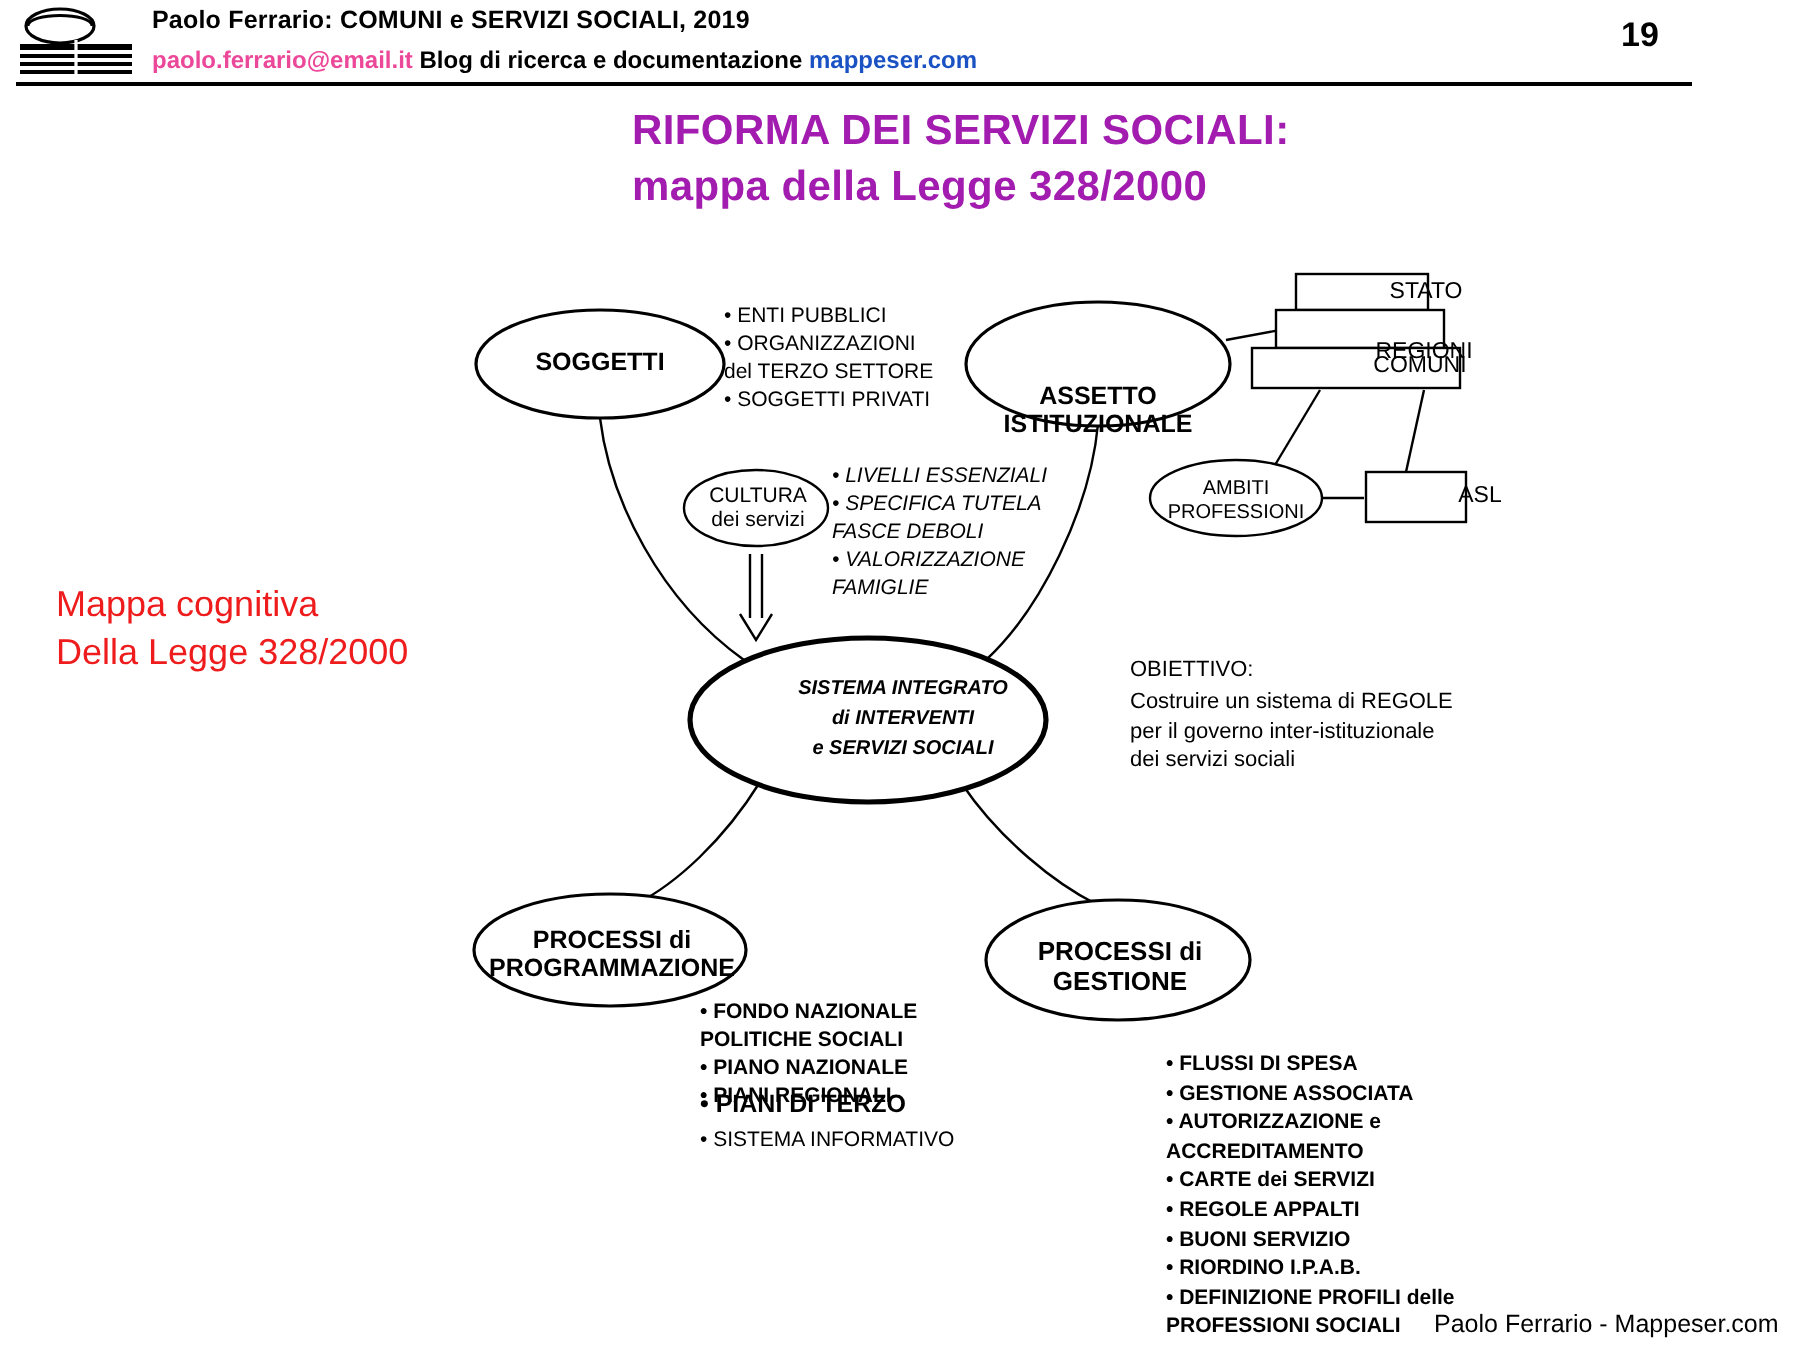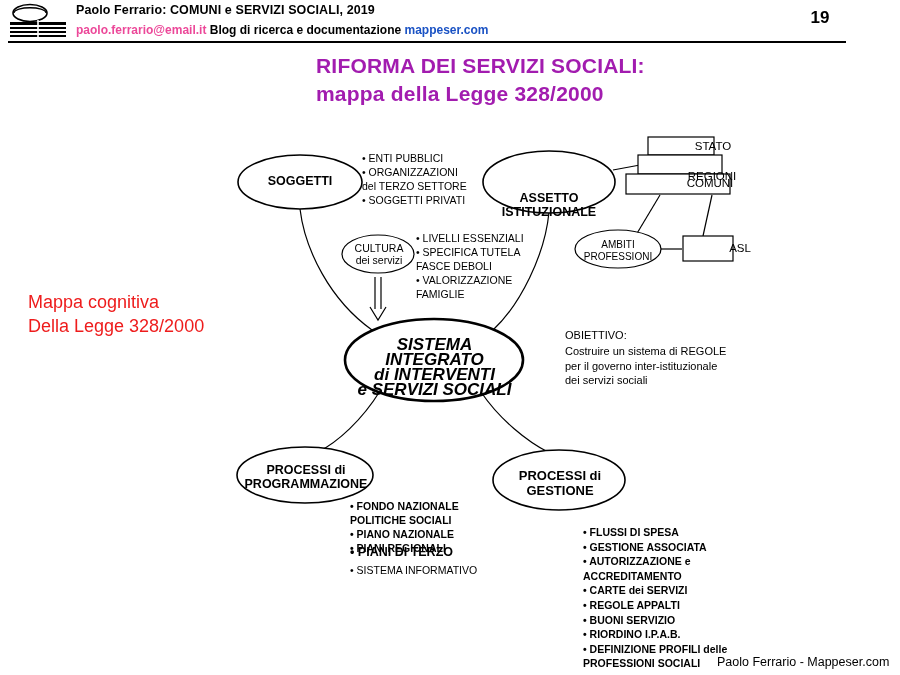--- a/index.html
+++ b/index.html
@@ -211,21 +211,21 @@
 </div>
 
 <div class="node-label oval-label" style="left:240px; top:174px; width:120px;">SOGGETTI</div>
 
 <div class="node-label oval-label" style="left:489px; top:164px; width:120px;margin-top:27px;">ASSETTO
 ISTITUZIONALE</div>
 
 <div class="node-label small-label" style="left:344px; top:243px; width:70px; font-size:10.5px;">CULTURA
 dei servizi</div>
 
-<div class="node-label oval-label italic" style="left:352px; top:337px; width:165px; font-size:17px; line-height:15px;">SISTEMA INTEGRATO
+<div class="node-label oval-label italic" style="left:369px; top:337px; width:165px; font-size:10px; line-height:15px;">SISTEMA INTEGRATO
 di INTERVENTI
 e SERVIZI SOCIALI</div>
 
 <div class="node-label oval-label" style="left:243px; top:463px; width:126px;">PROCESSI di
 PROGRAMMAZIONE</div>
 
 <div class="node-label oval-label" style="left:500px; top:469px; width:120px; font-size:13px;">PROCESSI di
 GESTIONE</div>
 
 <div class="node-label box-label" style="left:648px; top:140px; width:66px;">STATO</div>
@@ -235,21 +235,21 @@
 <div class="node-label small-label" style="left:578px; top:239px; width:80px; line-height:12px;">AMBITI
 PROFESSIONI</div>
 
 <div class="node-label box-label" style="left:683px; top:242px; width:50px;">ASL</div>
 
 <div class="bullet-list" style="left:362px; top:151px; width:130px;">• ENTI PUBBLICI
 • ORGANIZZAZIONI
    del TERZO SETTORE
 • SOGGETTI PRIVATI</div>
 
-<div class="bullet-list" style="left:416px; top:231px; width:140px;">• LIVELLI ESSENZIALI
+<div class="bullet-list" style="left:416px; top:231px; width:140px;font-style:italic;">• LIVELLI ESSENZIALI
 • SPECIFICA TUTELA
    FASCE DEBOLI
 • VALORIZZAZIONE
    FAMIGLIE</div>
 
 <div class="bullet-list" style="left:350px; top:499px; width:170px;font-weight:bold;">• FONDO NAZIONALE
    POLITICHE SOCIALI
 • PIANO NAZIONALE
 • PIANI REGIONALI</div>
 <div class="bullet-list bold" style="left:350px; top:545px; width:170px; font-size:12.5px;">• PIANI DI TERZO</div>

